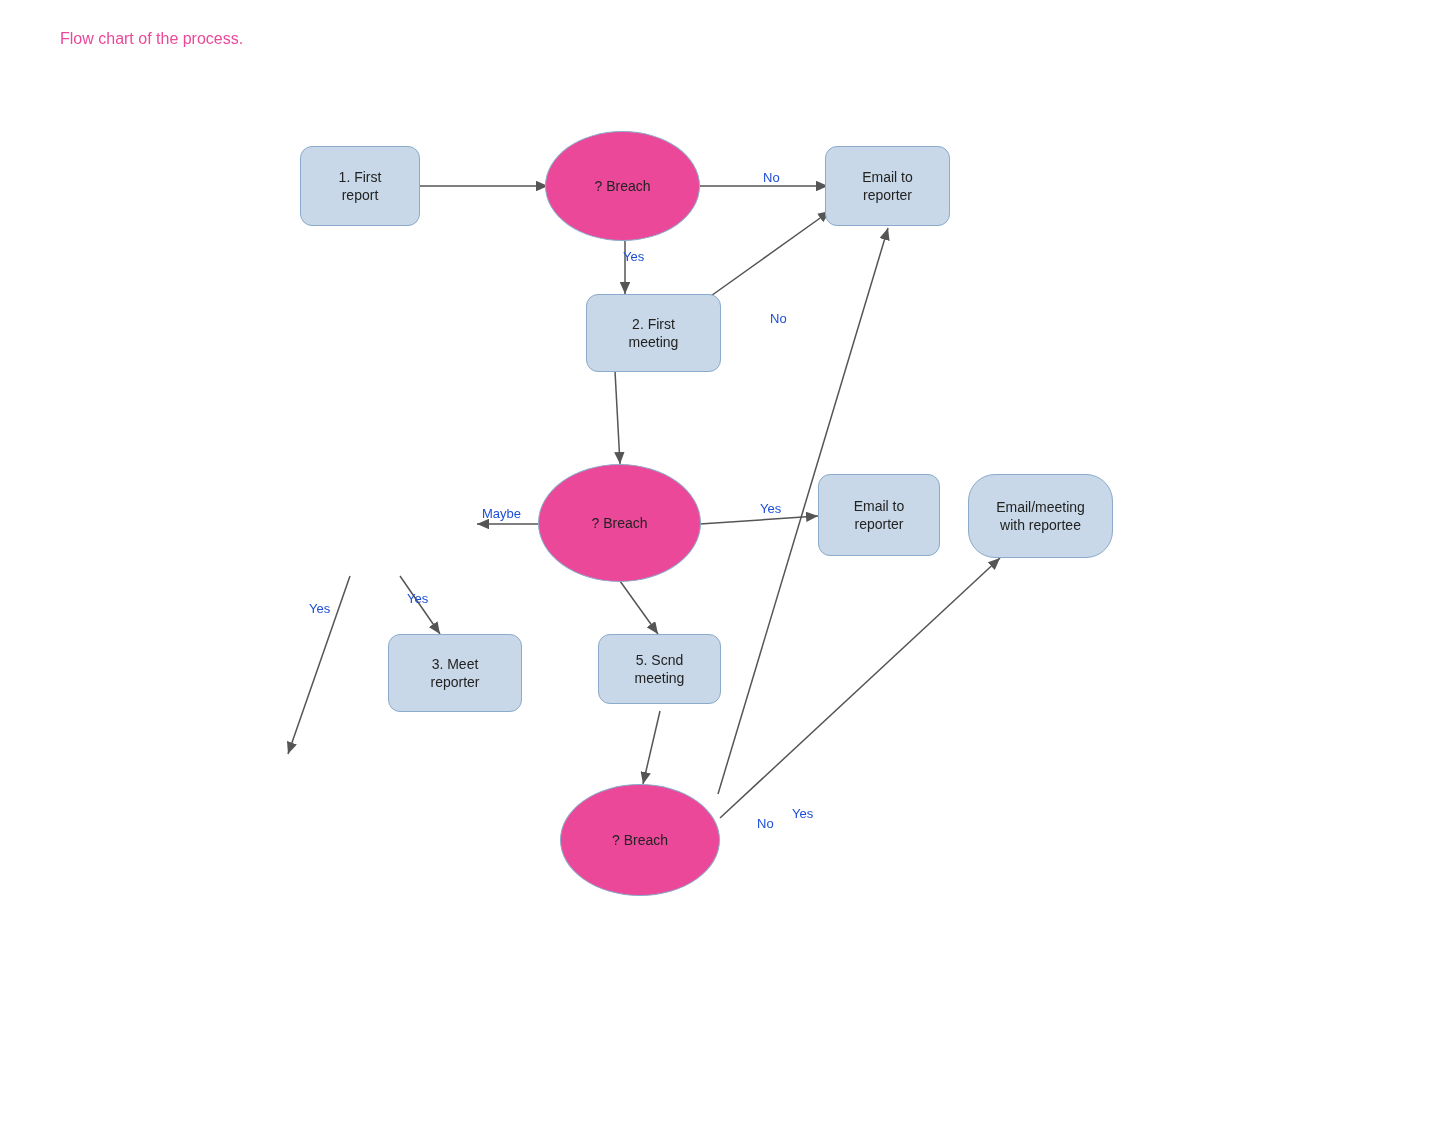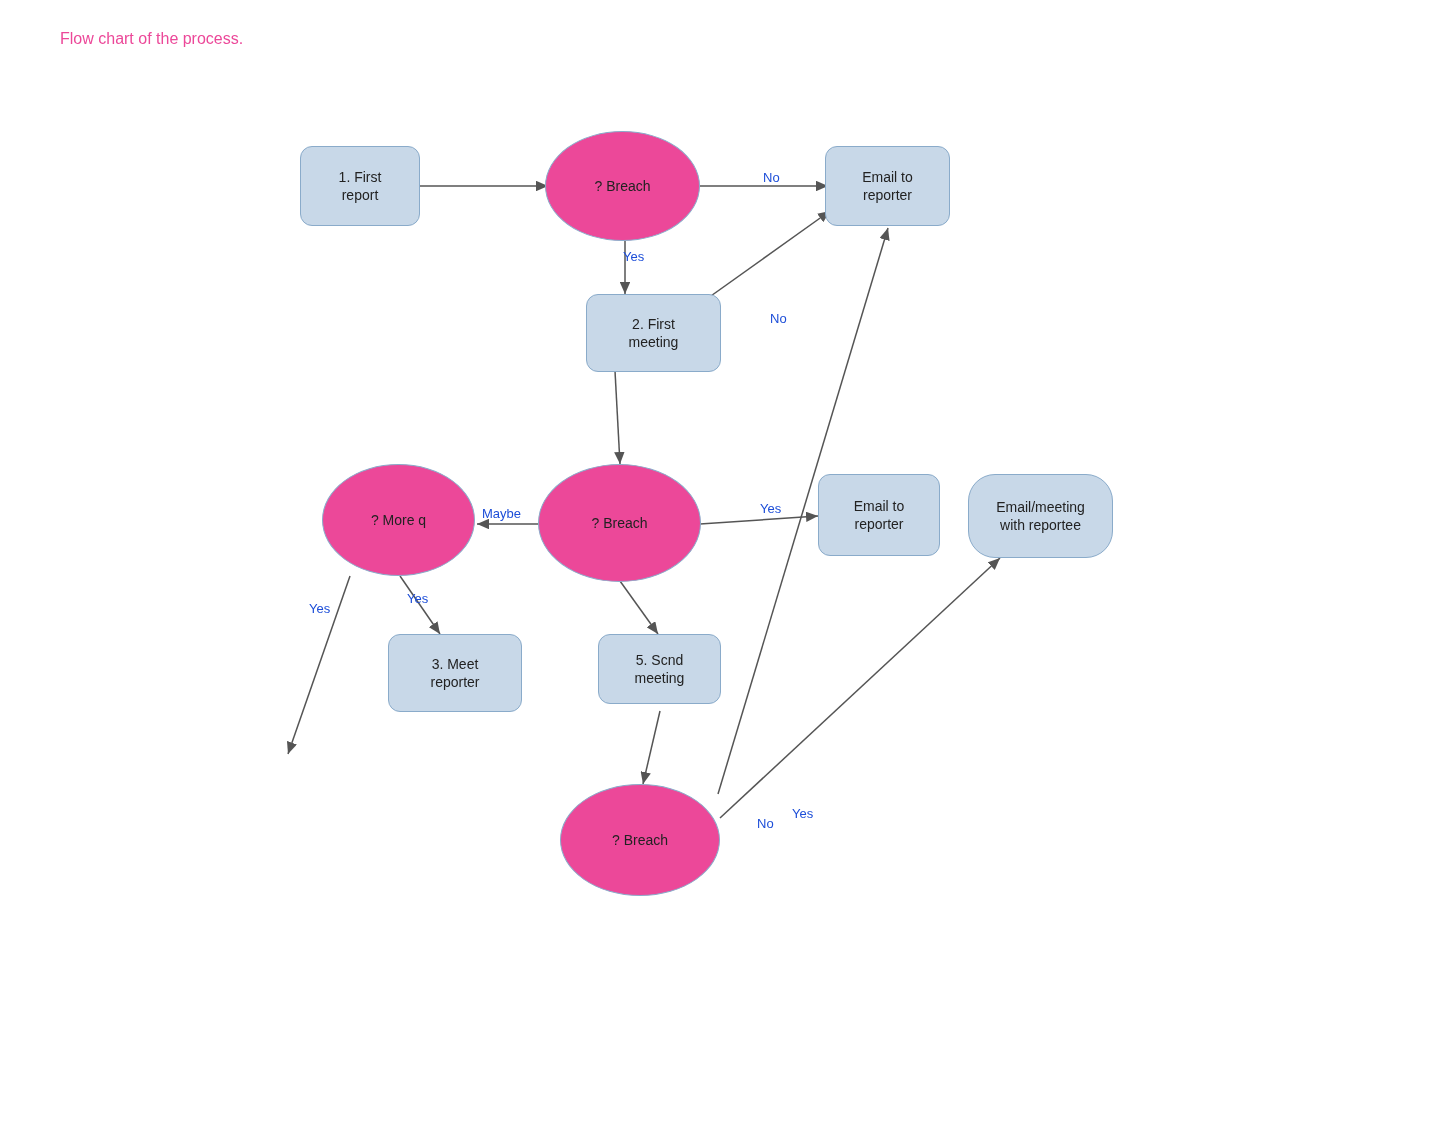--- a/index.html
+++ b/index.html
@@ -128,23 +128,20 @@
 
     <div class="node node-rect" style="left:380px; top:238px; width:135px; height:78px;margin-left:36px;">
       <span style="white-space:pre-line;">2. First
 meeting</span>
     </div>
 
     <div class="node node-ellipse" style="left:368px; top:408px; width:163px; height:118px;">
       <span>? Breach</span>
     </div>
 
-    <div class="node node-ellipse" style="left:152px; top:408px; width:153px; height:112px;">
-      <span>? More q</span>
-    </div>
 
     <div class="node node-rect" style="left:648px; top:418px; width:122px; height:82px;">
       <span style="white-space:pre-line;">Email to
 reporter</span>
     </div>
 
     <div class="node node-rect" style="left:798px; top:418px; width:145px; height:84px;border-radius:27px;">
       <span style="white-space:pre-line;">Email/meeting
 with reportee</span>
     </div>

